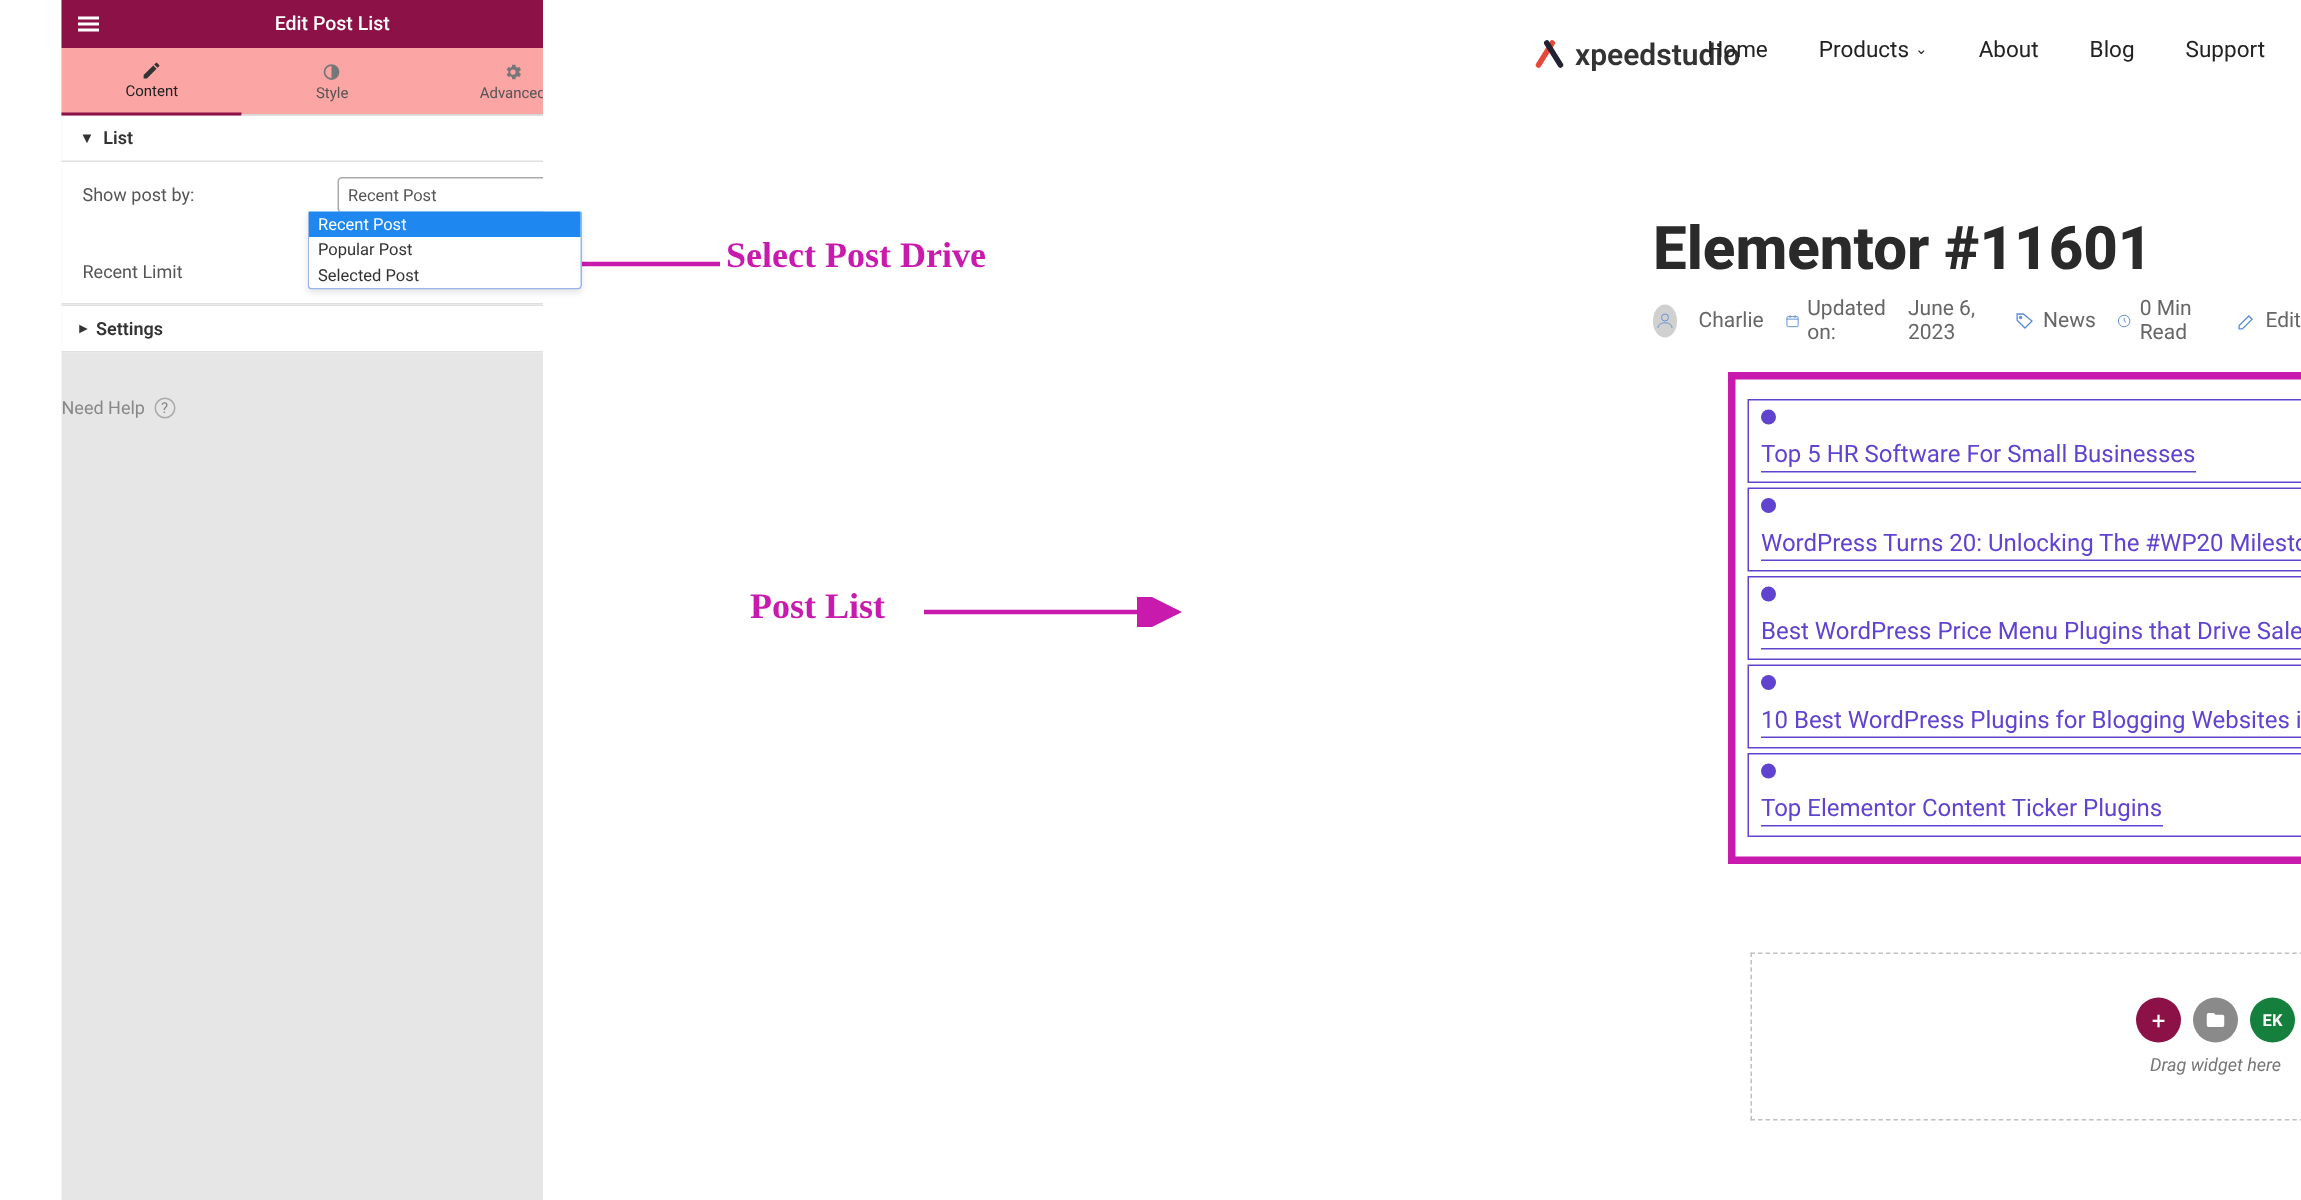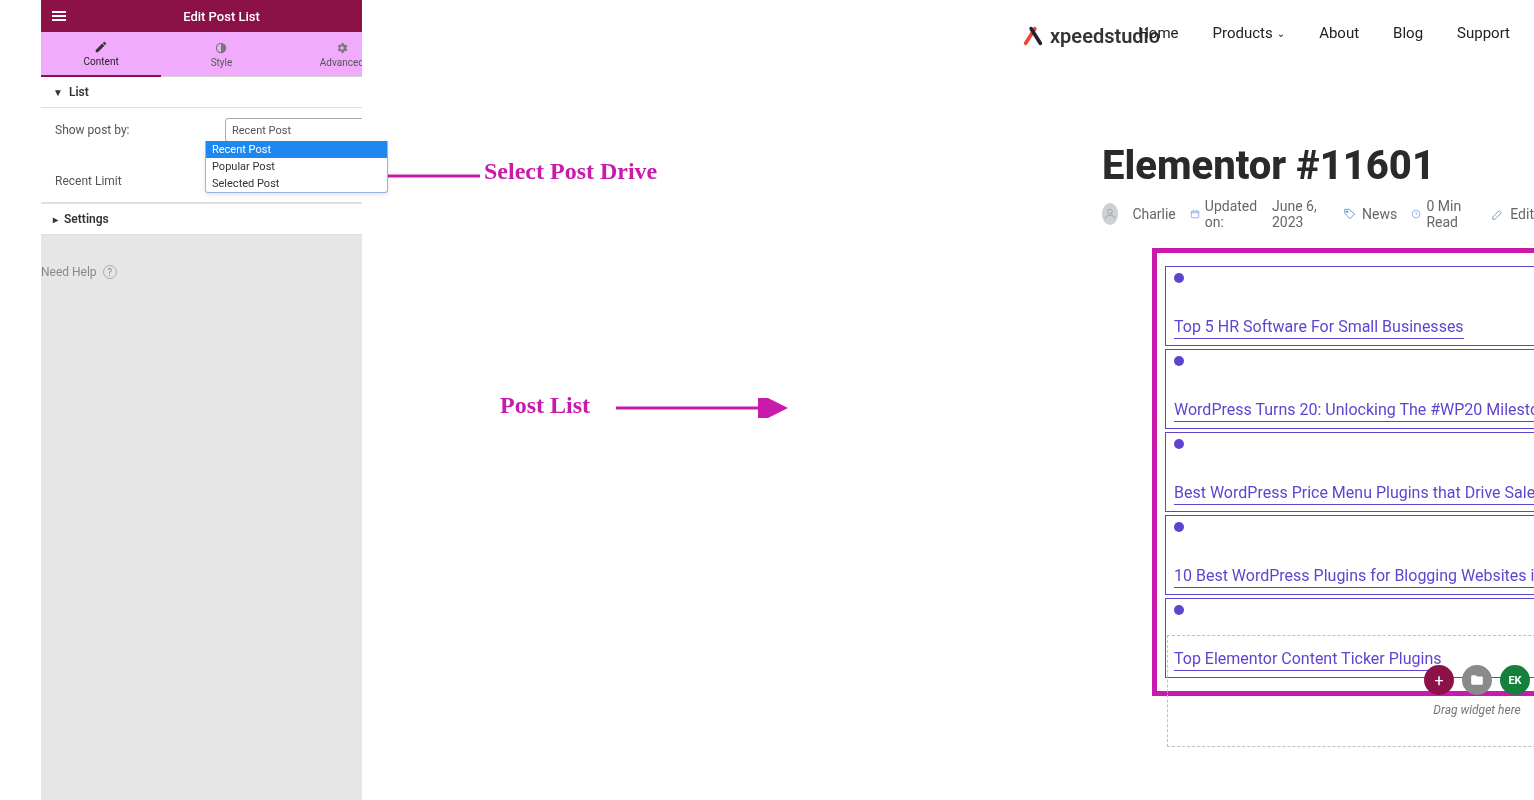--- a/index.html
+++ b/index.html
@@ -9,21 +9,21 @@
 .panel { position:absolute; left:0; top:0; width:362px; height:100%; background:#e6e6e6; border-right:1px solid #d5d5d5;margin-left:41px; }
 .panel-header { height:32px; background:#8b1147; color:#fff; display:flex; align-items:center; justify-content:center; position:relative; font-size:13px; font-weight:500; }
 .panel-header .menu-icon, .panel-header .grid-icon { position:absolute; top:0; height:32px; width:36px; display:flex; align-items:center; justify-content:center; cursor:pointer; }
 .panel-header .menu-icon { left:0; }
 .panel-header .grid-icon { right:0; }
 .hamburger { width:14px; height:10px; display:flex; flex-direction:column; justify-content:space-between; }
 .hamburger span { height:2px; background:#fff; }
 .dots9 { display:grid; grid-template-columns:repeat(3,3px); grid-template-rows:repeat(3,3px); gap:2px; }
 .dots9 span { background:#fff; width:3px; height:3px; }
 
-.tabs { display:flex; background:#f0abfc; height:45px; }
+.tabs { display:flex; background:#fca5a5; height:45px; }
 .tab { flex:1; display:flex; flex-direction:column; align-items:center; justify-content:center; font-size:10px; color:#555; cursor:pointer; gap:2px; border-bottom:1px solid #d5d5d5; }
 .tab.active { border-bottom:2px solid #8b1147; color:#222; }
 .tab svg { width:14px; height:14px; }
 
 .section-header { background:#fff; padding:8px 12px; font-size:12px; font-weight:600; color:#333; display:flex; align-items:center; gap:6px; border-bottom:1px solid #e0e0e0; cursor:pointer; }
 .section-header .tri { font-size:10px; color:#333; }
 
 .control-row { display:flex; align-items:center; padding:10px 14px; font-size:12px; color:#555; background:#fff; position:relative; }
 .control-row .label { flex:0 0 150px; }
 .select-box { flex:1; position:relative;padding-left:20px; }
@@ -52,21 +52,21 @@
 .page-title { position:absolute; left:740px; top:142px; font-size:40px; font-weight:800; color:#2a2a2a; }
 .meta { position:absolute; left:740px; top:198px; display:flex; align-items:center; gap:14px; font-size:14px; color:#666; }
 .meta .avatar { width:22px; height:22px; border-radius:50%; background:#d0d0d0; display:flex; align-items:center; justify-content:center; }
 .meta .mi { display:flex; align-items:center; gap:5px; color:#666; }
 .meta svg { width:14px; height:14px; stroke:#5c8bd6; fill:none; }
 
 
 .widget-wrap { position:absolute; left:790px; top:248px; width:658px; border:5px solid #c81aad; padding:10px 8px 10px 8px; }
 .postline { border:1px solid #6044d0; margin:3px 0; padding:6px 8px 6px 8px; }
 .postline .dot { width:10px; height:10px; border-radius:50%; background:#6044d0; display:block; margin-bottom:10px; }
-.postline .ptitle { color:#6044d0; font-size:16px; display:inline-block; border-bottom:1px solid #6044d0; padding-bottom:2px;margin-top:24px; }
+.postline .ptitle { color:#6044d0; font-size:16px; display:inline-block; border-bottom:1px solid #6044d0; padding-bottom:2px; }
 
 
 .dropzone { position:absolute; left:805px; top:635px; width:620px; height:112px; border:1px dashed #c0c0c0; display:flex; flex-direction:column; align-items:center; justify-content:center; gap:8px; }
 .dz-buttons { display:flex; gap:8px; }
 .circ { width:30px; height:30px; border-radius:50%; display:flex; align-items:center; justify-content:center; color:#fff; font-size:16px; cursor:pointer; }
 .circ.add { background:#8b1147; }
 .circ.fold { background:#8a8a8a; }
 .circ.ek { background:#15803d; font-size:11px; font-weight:700; }
 .dz-text { font-size:12px; font-style:italic; color:#777; }
 

